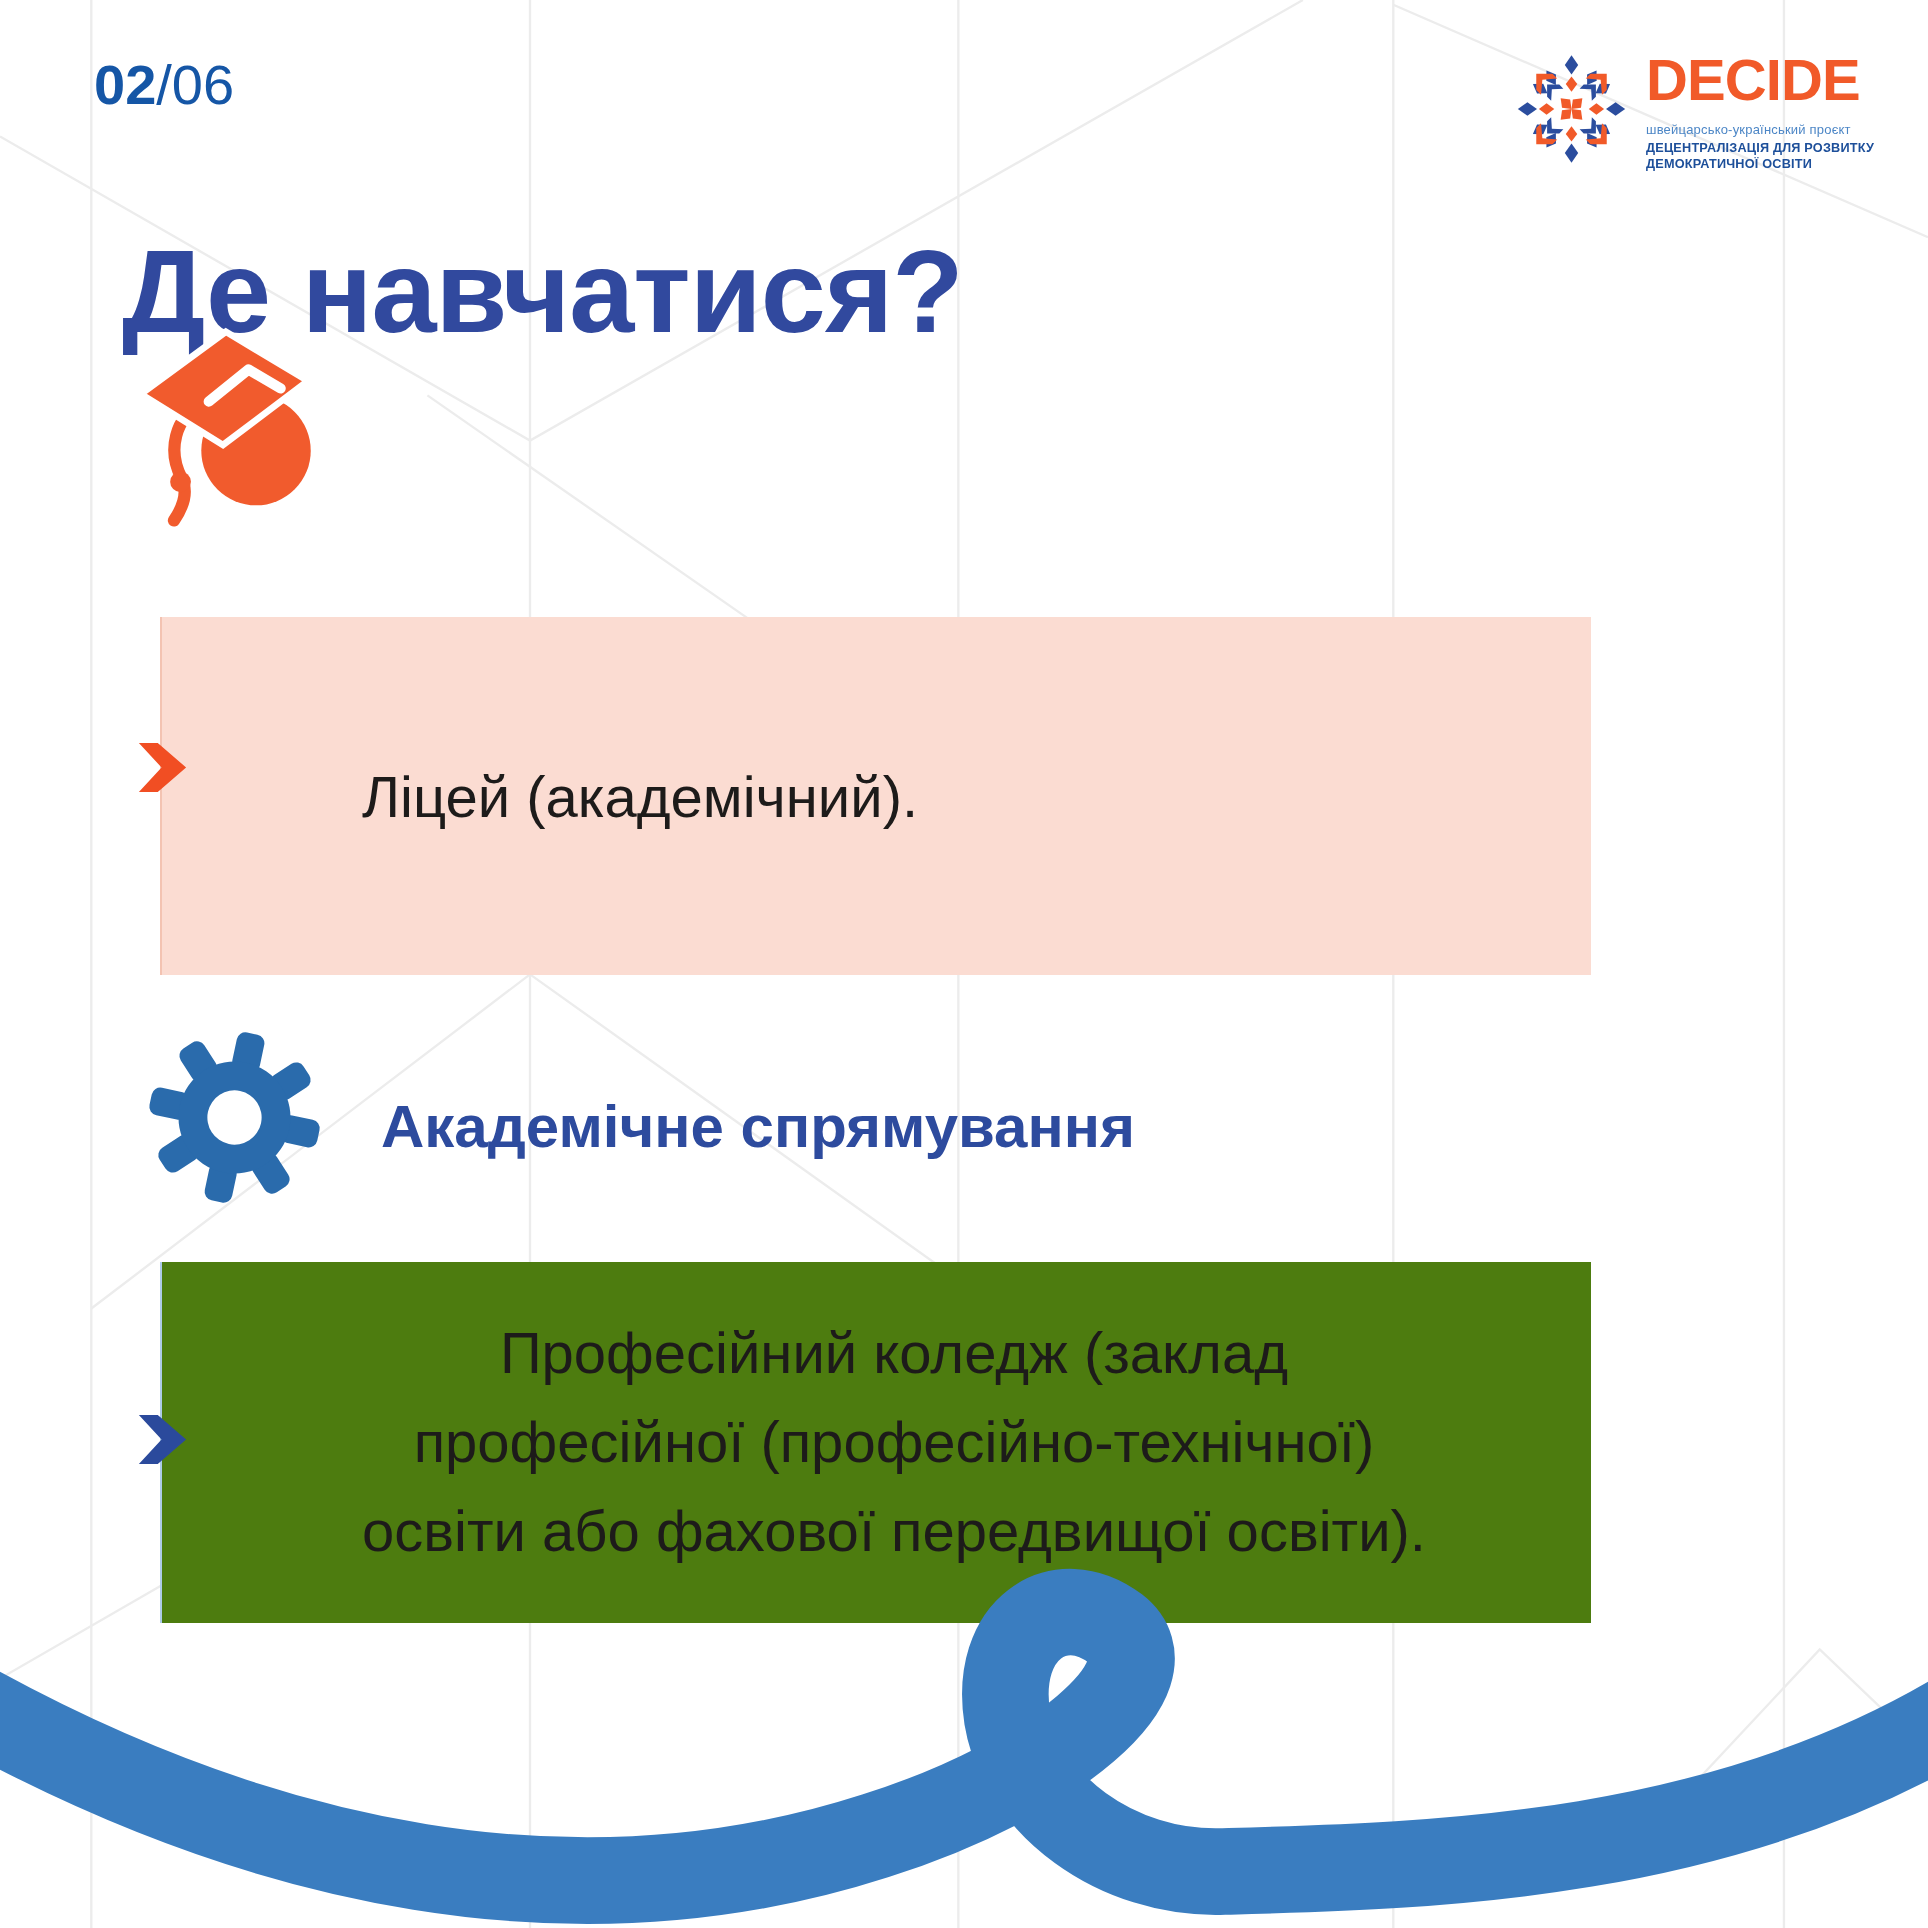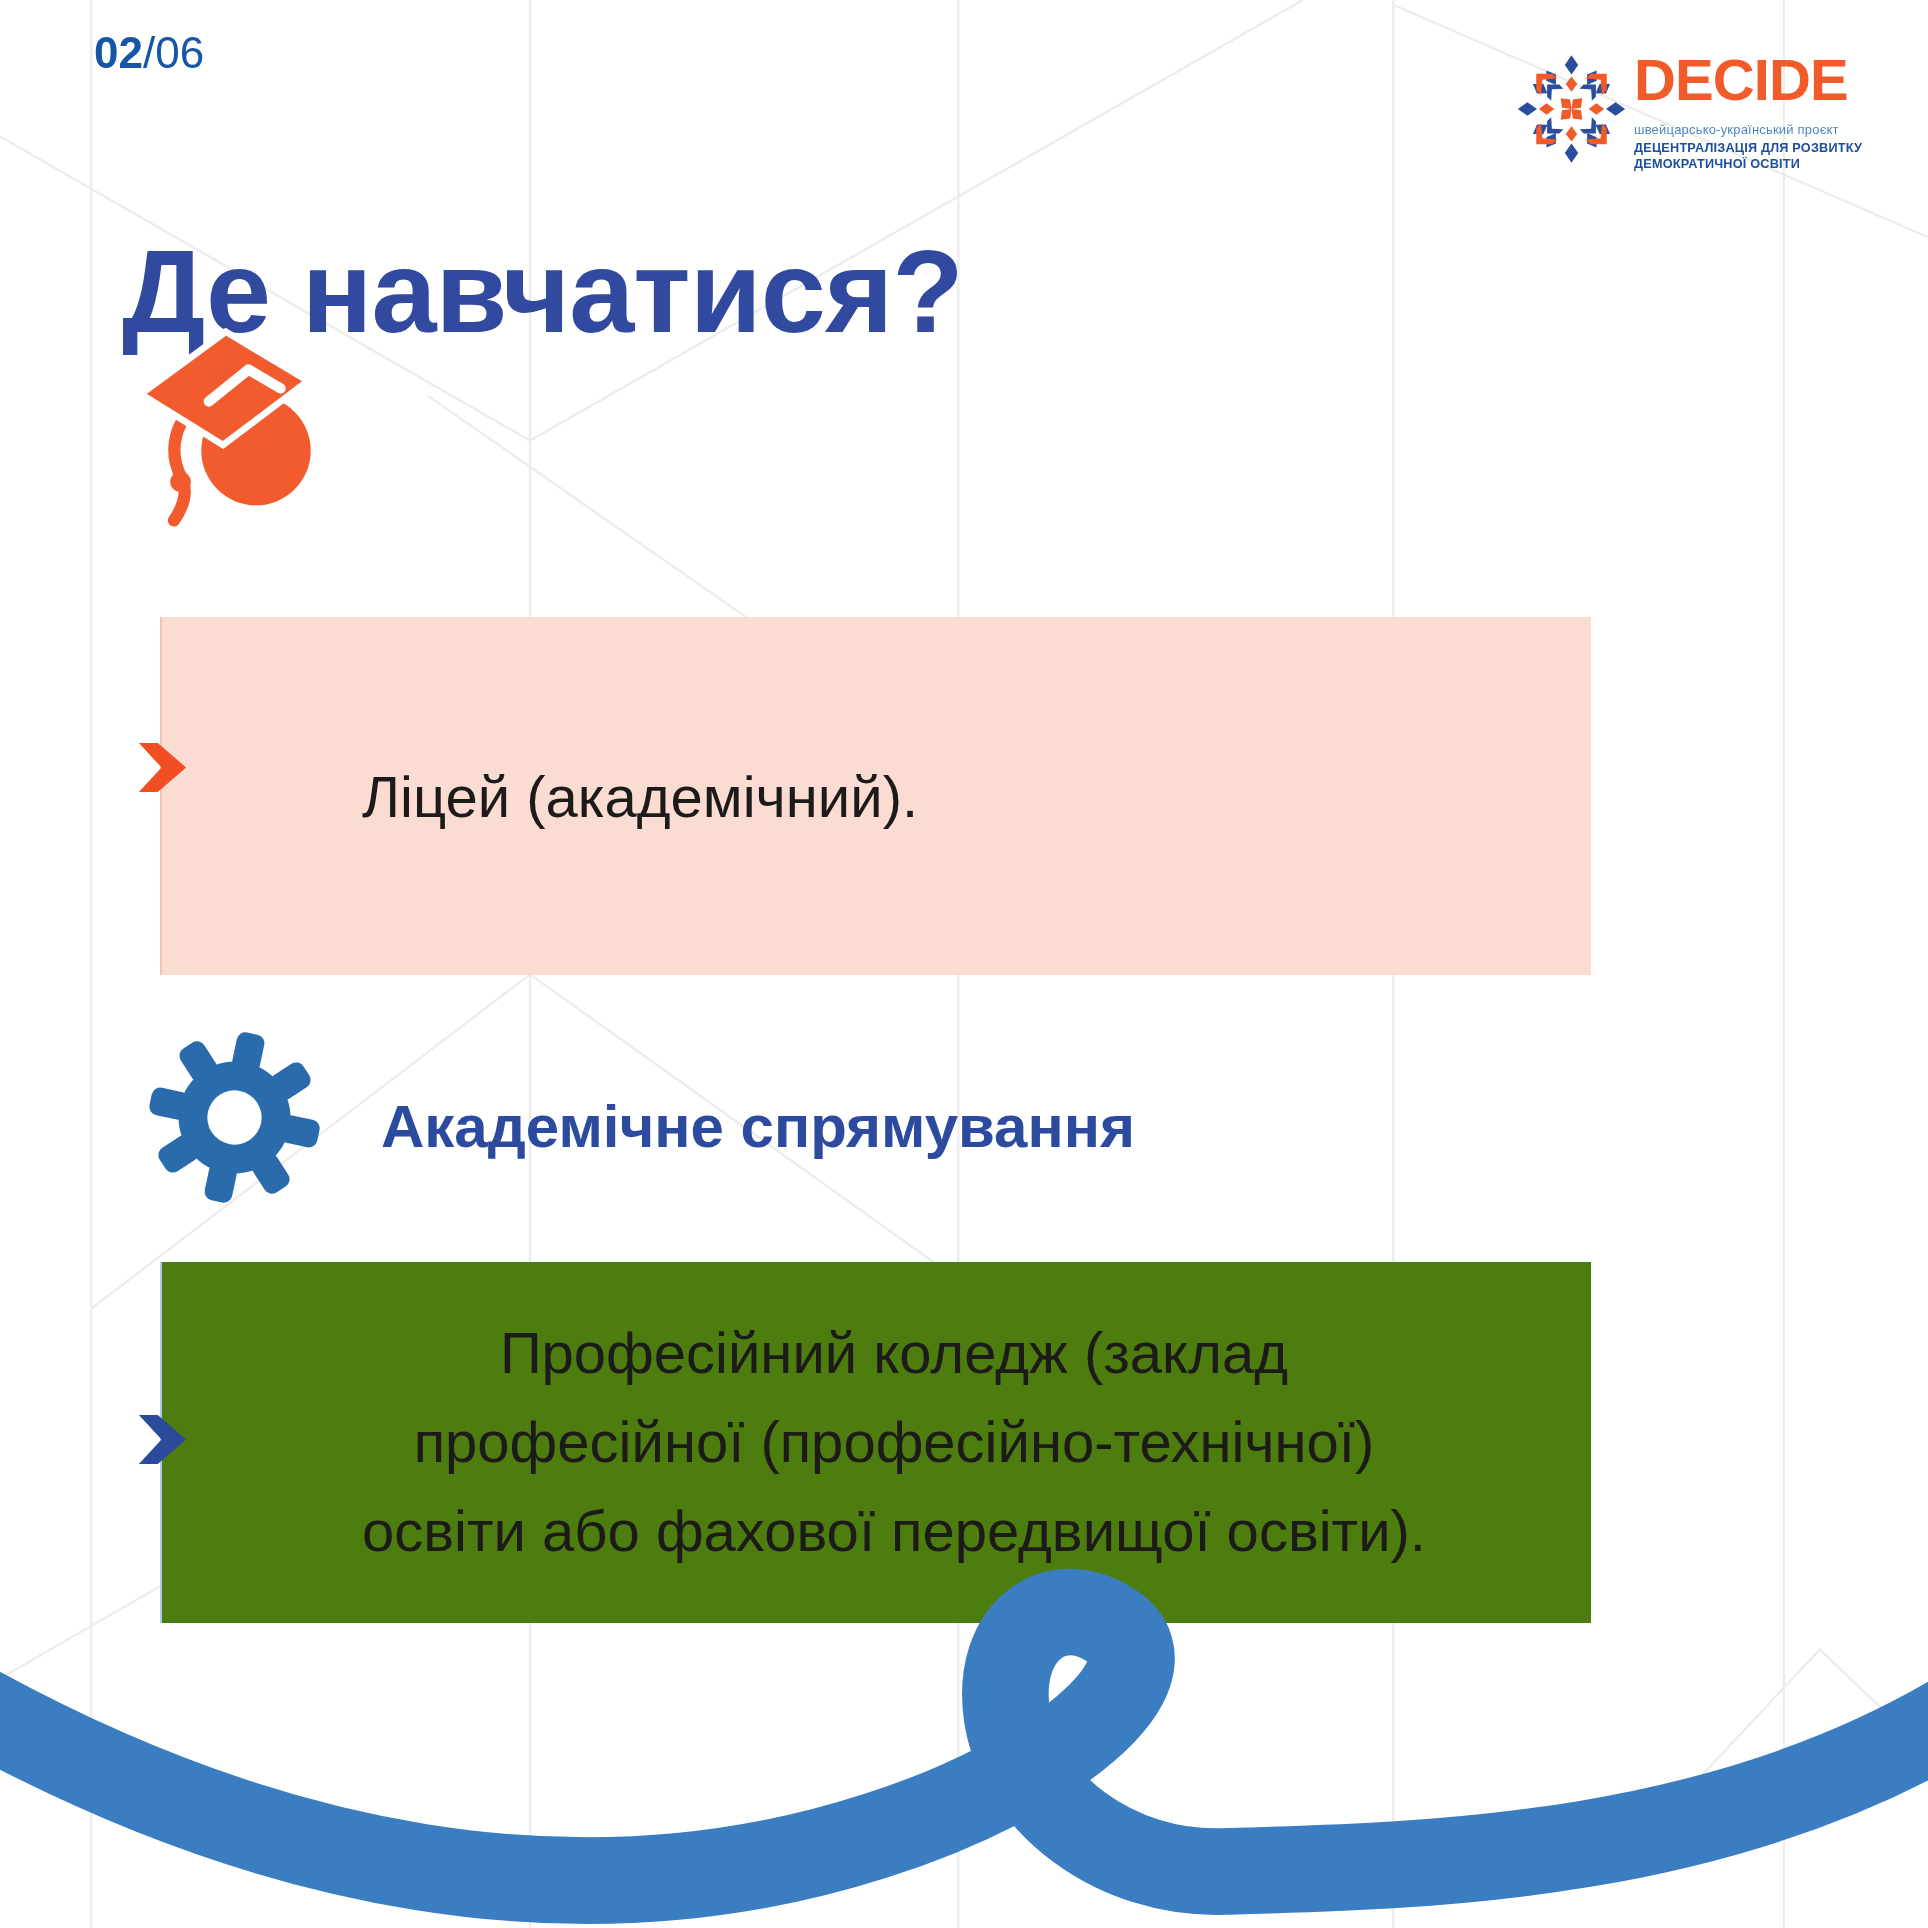--- a/index.html
+++ b/index.html
@@ -3,26 +3,26 @@
 <meta charset="utf-8">
 <style>
   html,body{margin:0;padding:0;background:#fff;}
   .canvas{position:relative;width:1928px;height:1928px;background:#ffffff;overflow:hidden;
           font-family:"Liberation Sans", sans-serif;}
 
   
   .bg-lines{position:absolute;inset:0;z-index:0;}
 
   
-  .page-badge{position:absolute;left:94px;top:28px;z-index:3;font-size:44px;color:#1556A6;}
+  .page-badge{position:absolute;left:94px;top:52px;z-index:3;font-size:56px;color:#1556A6;}
   .page-badge .num-bold{font-weight:800;}
   .page-badge .num-rest{font-weight:500;}
 
   
-  .logo{position:absolute;left:1514px;top:43px;z-index:3;display:flex;gap:5px;}
+  .logo{position:absolute;left:1514px;top:43px;z-index:3;display:flex;gap:17px;}
   .logo-emblem{width:115px;height:132px;flex:none;}
   .logo-text{padding-top:9.4px;}
   .logo-wordmark{font-size:58px;font-weight:800;color:#F15A29;line-height:0.95;letter-spacing:-0.9px;}
   .logo-tagline{font-size:13px;font-weight:500;color:#4C86C6;margin-top:15px;letter-spacing:0.2px;}
   .logo-subtitle{font-size:12.7px;font-weight:700;color:#1D4F9A;margin-top:3.8px;line-height:1.2;white-space:pre-line;letter-spacing:0.2px;}
 
   .title{position:absolute;left:122px;top:224px;z-index:2;font-size:117px;font-weight:700;
          color:#31499E;letter-spacing:-0.9px;text-align:center;}
 
   .section-icon{position:absolute;z-index:2;}

